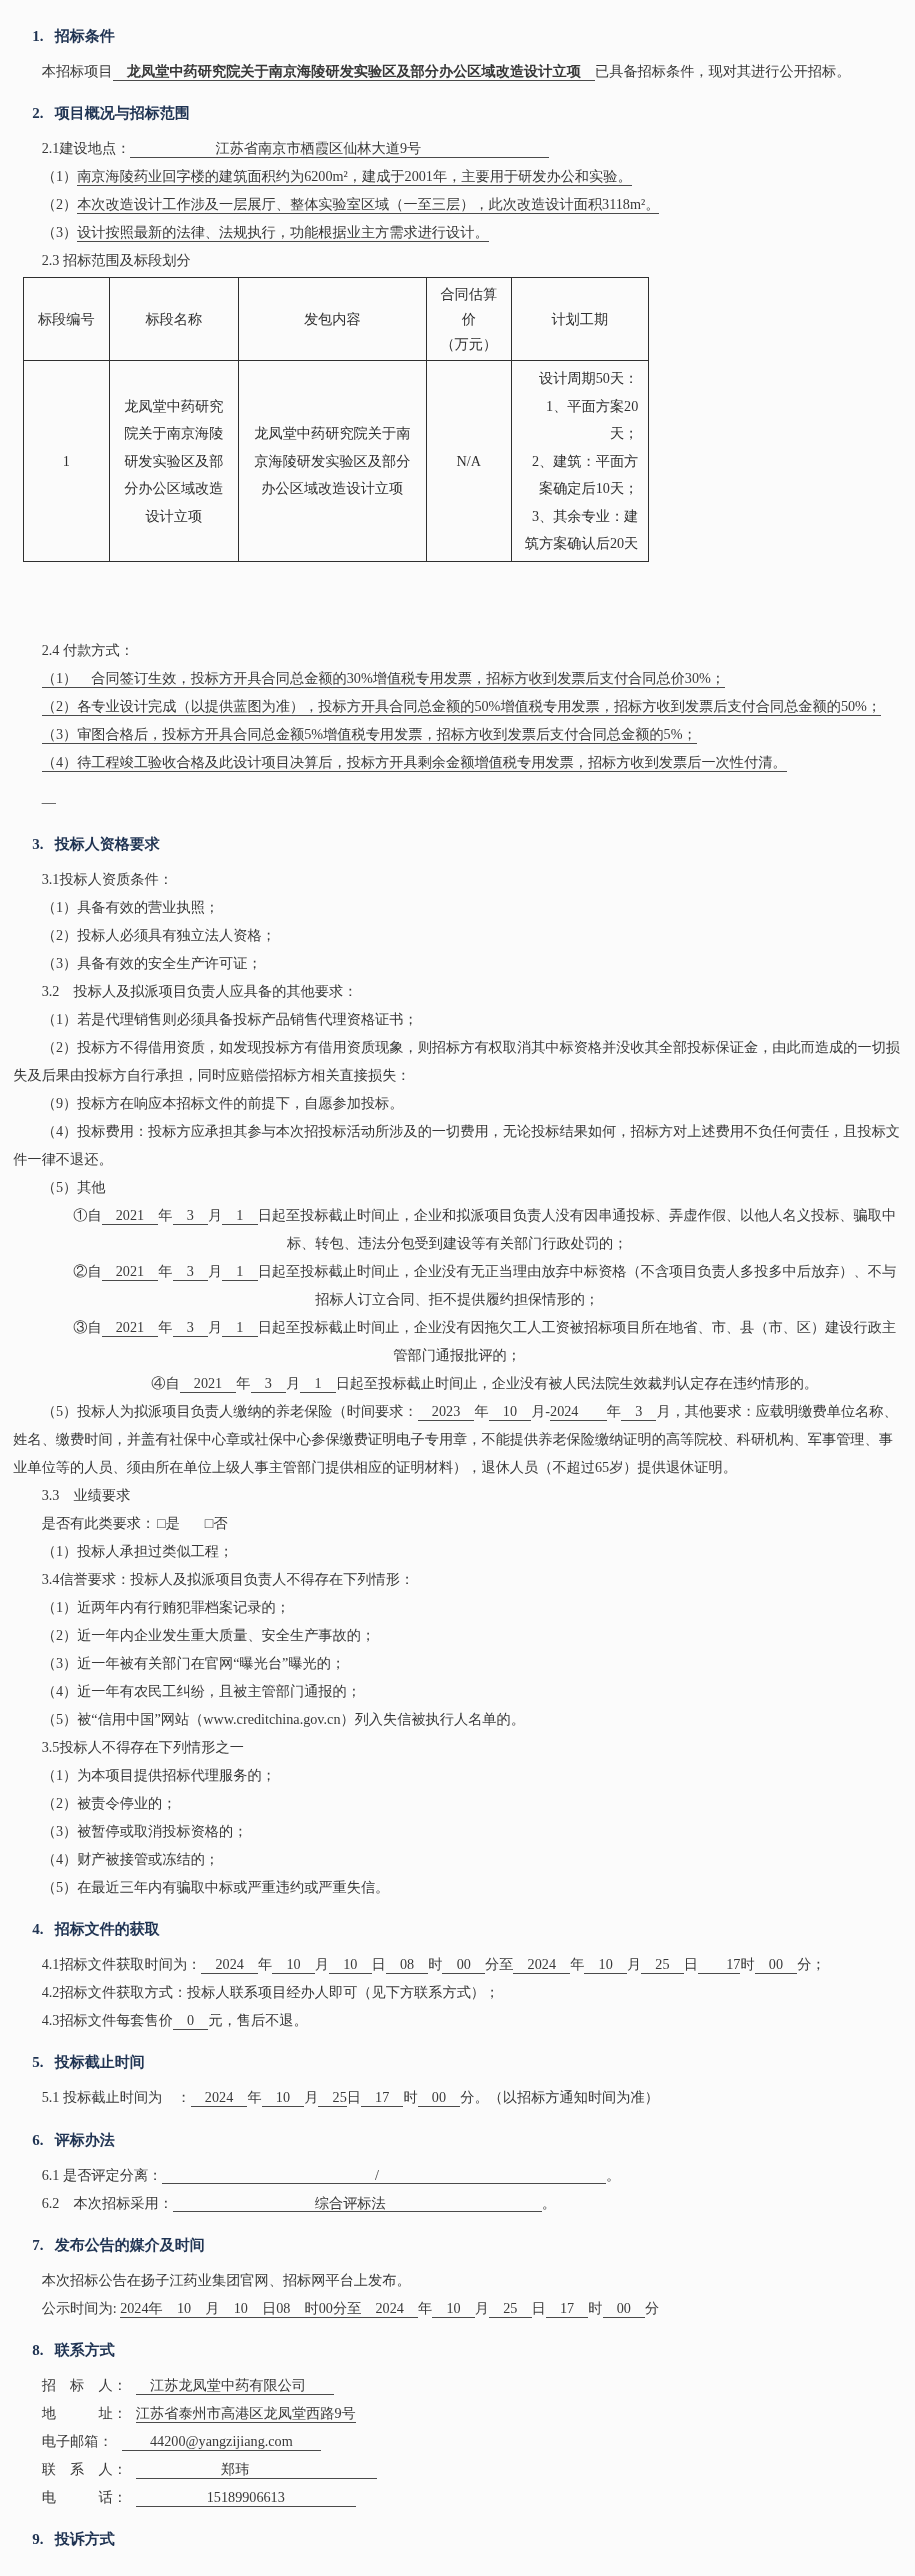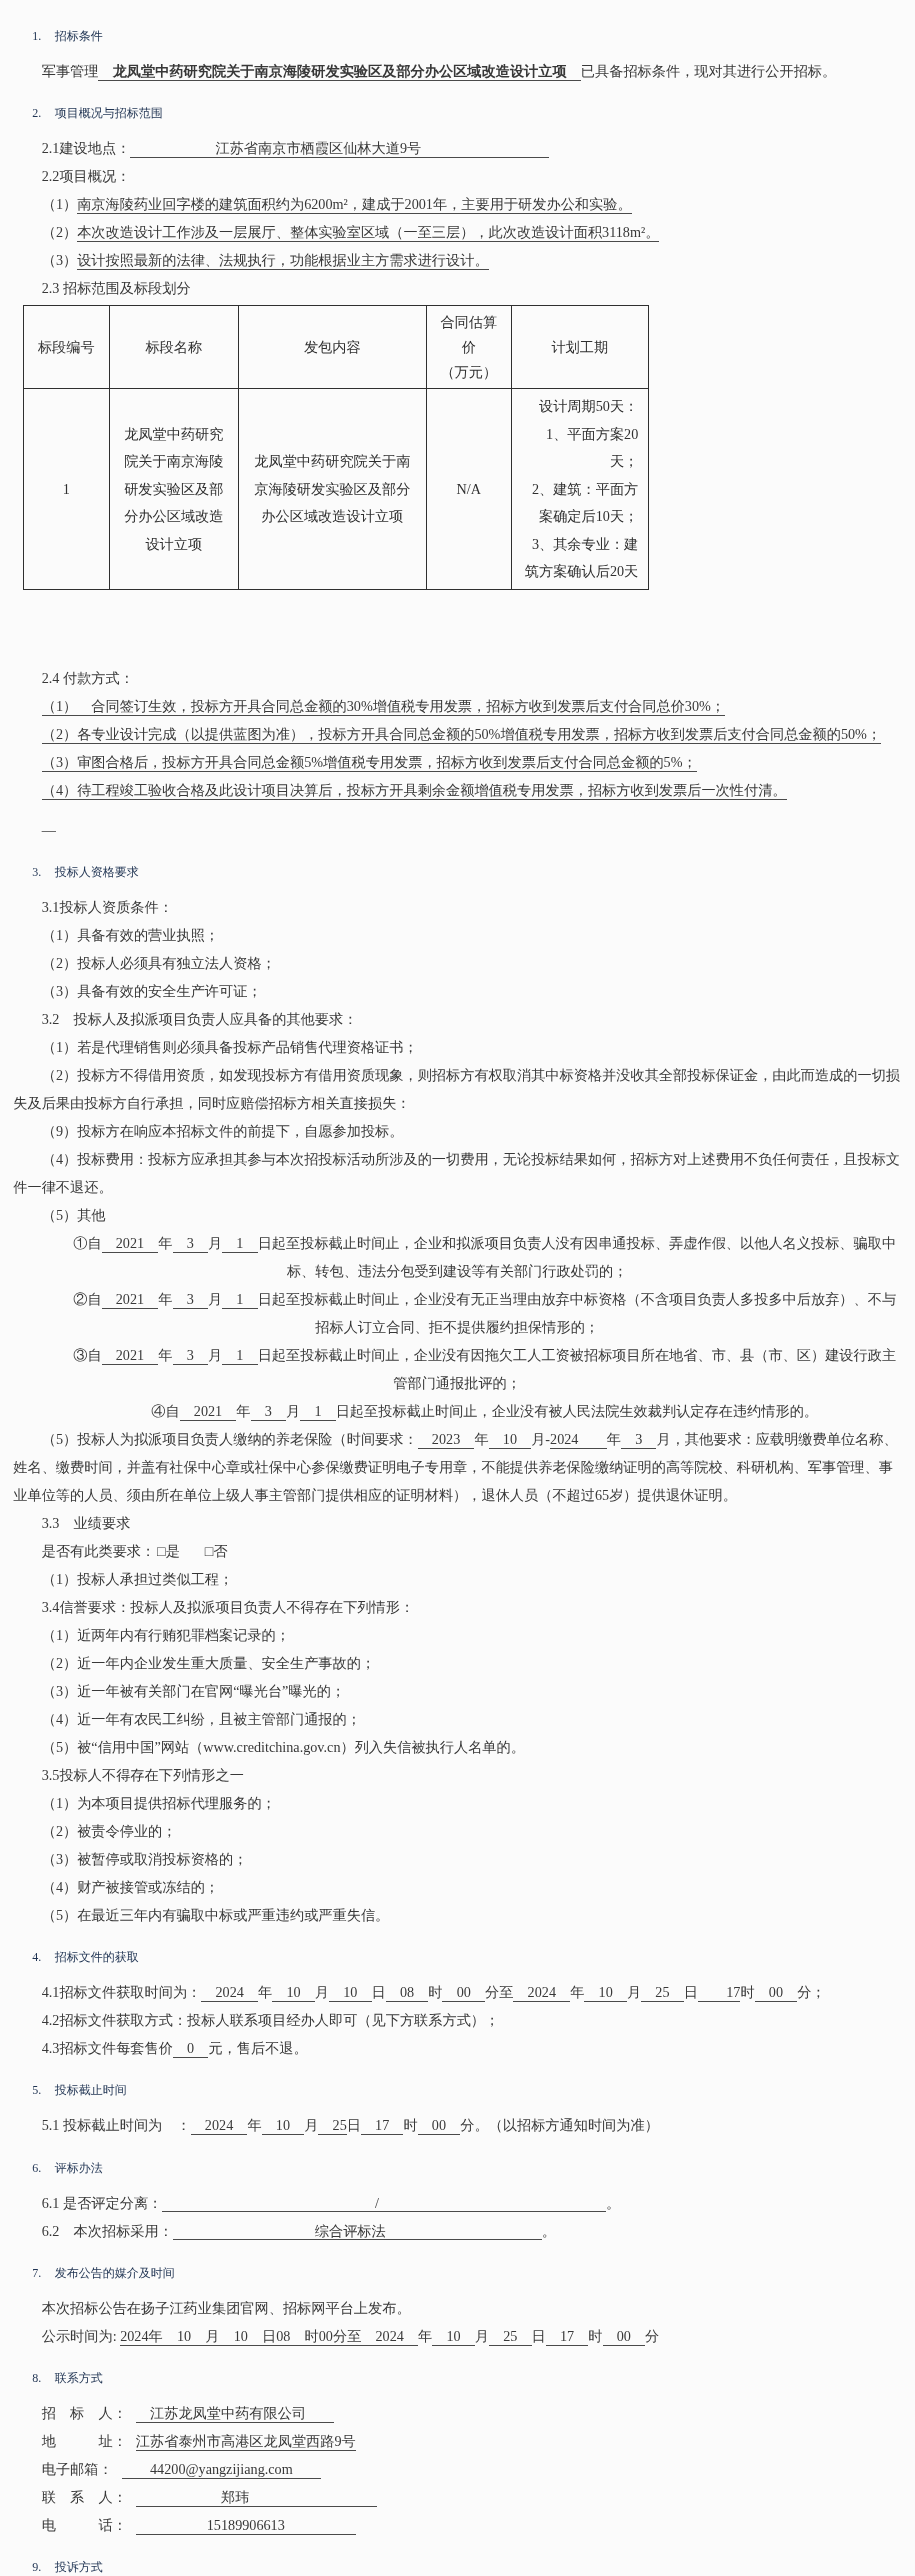--- a/index.html
+++ b/index.html
@@ -9,22 +9,22 @@
     background:#fbfbfb;
     color:#383838;
     font-family:"Liberation Serif","DejaVu Serif",serif;
     font-size:14.2px;
   }
   .doc{padding:7.6px 15px 38px 13.3px;}
   p{margin:0;line-height:28px;text-indent:28.4px;}
   p.circ{text-indent:55px;text-align:center;}
   .sec{
     margin:14.2px 0 6.6px 0;
-    font-size:12px;
-    font-weight:normal;
+    font-size:15px;
+    font-weight:bold;
     color:#1f3352;
     line-height:28.4px;
     text-indent:9.5px;
   }
   .sec .num{display:inline-block;min-width:32px;}
   .u{border-bottom:0.9px solid #4a4a4a;padding-bottom:0.9px;}
   .b{font-weight:bold;}
   .cb{margin-left:1.9px;}
   .cb + .cb{margin-left:25px;}
   table.bid{
@@ -52,25 +52,24 @@
   .gap-lg{margin-top:74px;}
   .gap-sm{margin-top:11.4px;}
   .contact span:first-child{margin-right:9px;}
 </style>
 </head>
 <body>
 
 <div class="doc">
 
   <h2 class="sec"><span class="num">1.</span><span>招标条件</span></h2>
-  <p><span>军事管理</span><span class="u b">　龙凤堂中药研究院关于南京海陵研发实验区及部分办公区域改造设计立项　</span><span>已具备招标条件，现对其进行公开招标。</span></p>
+  <p><span>本招标项目</span><span class="u b">　龙凤堂中药研究院关于南京海陵研发实验区及部分办公区域改造设计立项　</span><span>已具备招标条件，现对其进行公开招标。</span></p>
 
   <h2 class="sec"><span class="num">2.</span><span>项目概况与招标范围</span></h2>
   <p><span>2.1建设地点：</span><span class="u">　　　　　　江苏省南京市栖霞区仙林大道9号　　　　　　　　　</span></p>
-  <p>2.2项目概况：</p>
   <p><span>（1）</span><span class="u">南京海陵药业回字楼的建筑面积约为6200m²，建成于2001年，主要用于研发办公和实验。</span></p>
   <p><span>（2）</span><span class="u">本次改造设计工作涉及一层展厅、整体实验室区域（一至三层），此次改造设计面积3118m²。</span></p>
   <p><span>（3）</span><span class="u">设计按照最新的法律、法规执行，功能根据业主方需求进行设计。</span></p>
   <p>2.3 招标范围及标段划分</p>
 
   <table class="bid">
     <colgroup>
         <col class="c1">
         <col class="c2">
         <col class="c3">

